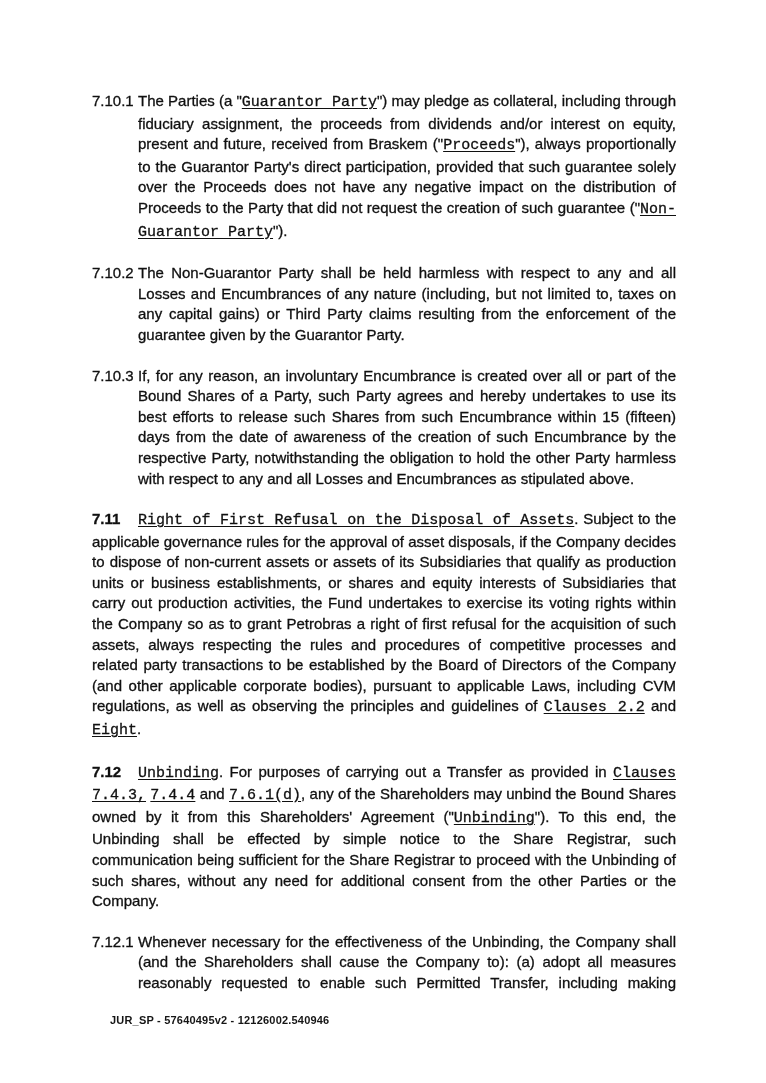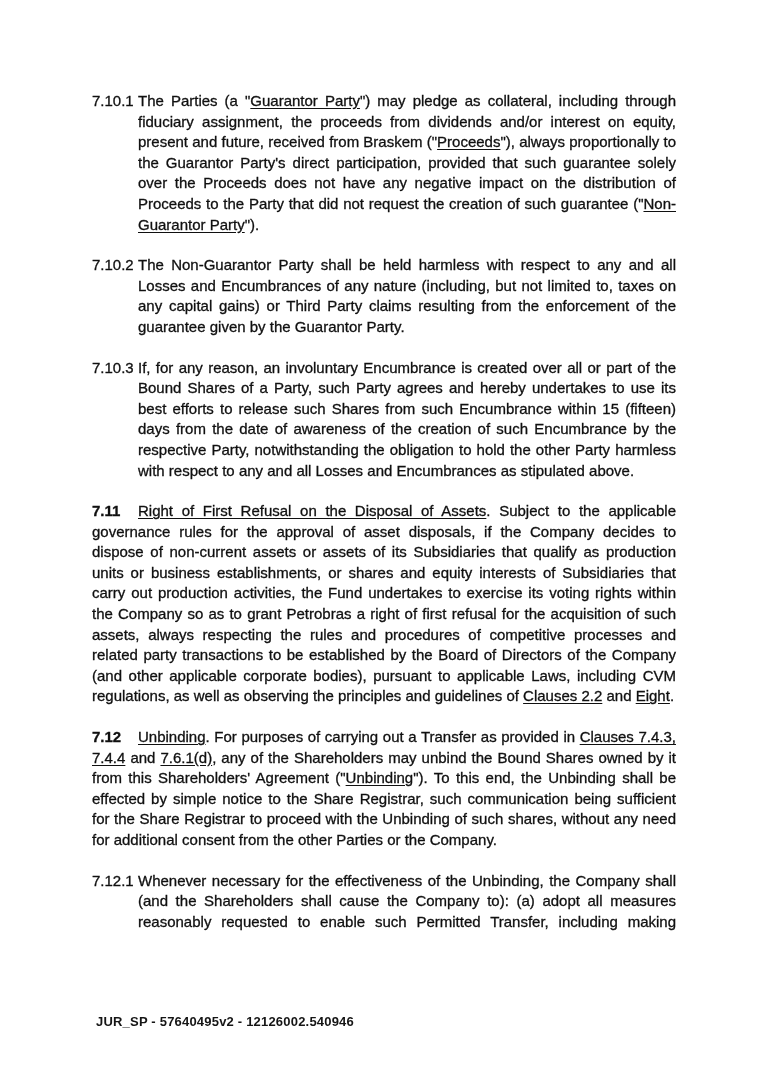--- a/index.html
+++ b/index.html
@@ -42,26 +42,27 @@
     margin-left: -46px;
   }
   .flow .num {
     display: inline-block;
     width: 46px;
     font-weight: bold;
   }
   .u {
     text-decoration: underline;
     text-underline-offset: 2px;
+    font-family: Liberation Mono, monospace;
   }
   .footer {
     position: absolute;
-    left: 96px;
+    left: 110px;
     top: 1014px;
-    font-size: 13px;
+    font-size: 11px;
     font-weight: bold;
     letter-spacing: 0.2px;
     color: #151515;
   }
 </style>
 </head>
 <body>
 
 <div class="page">
   <div class="content">

